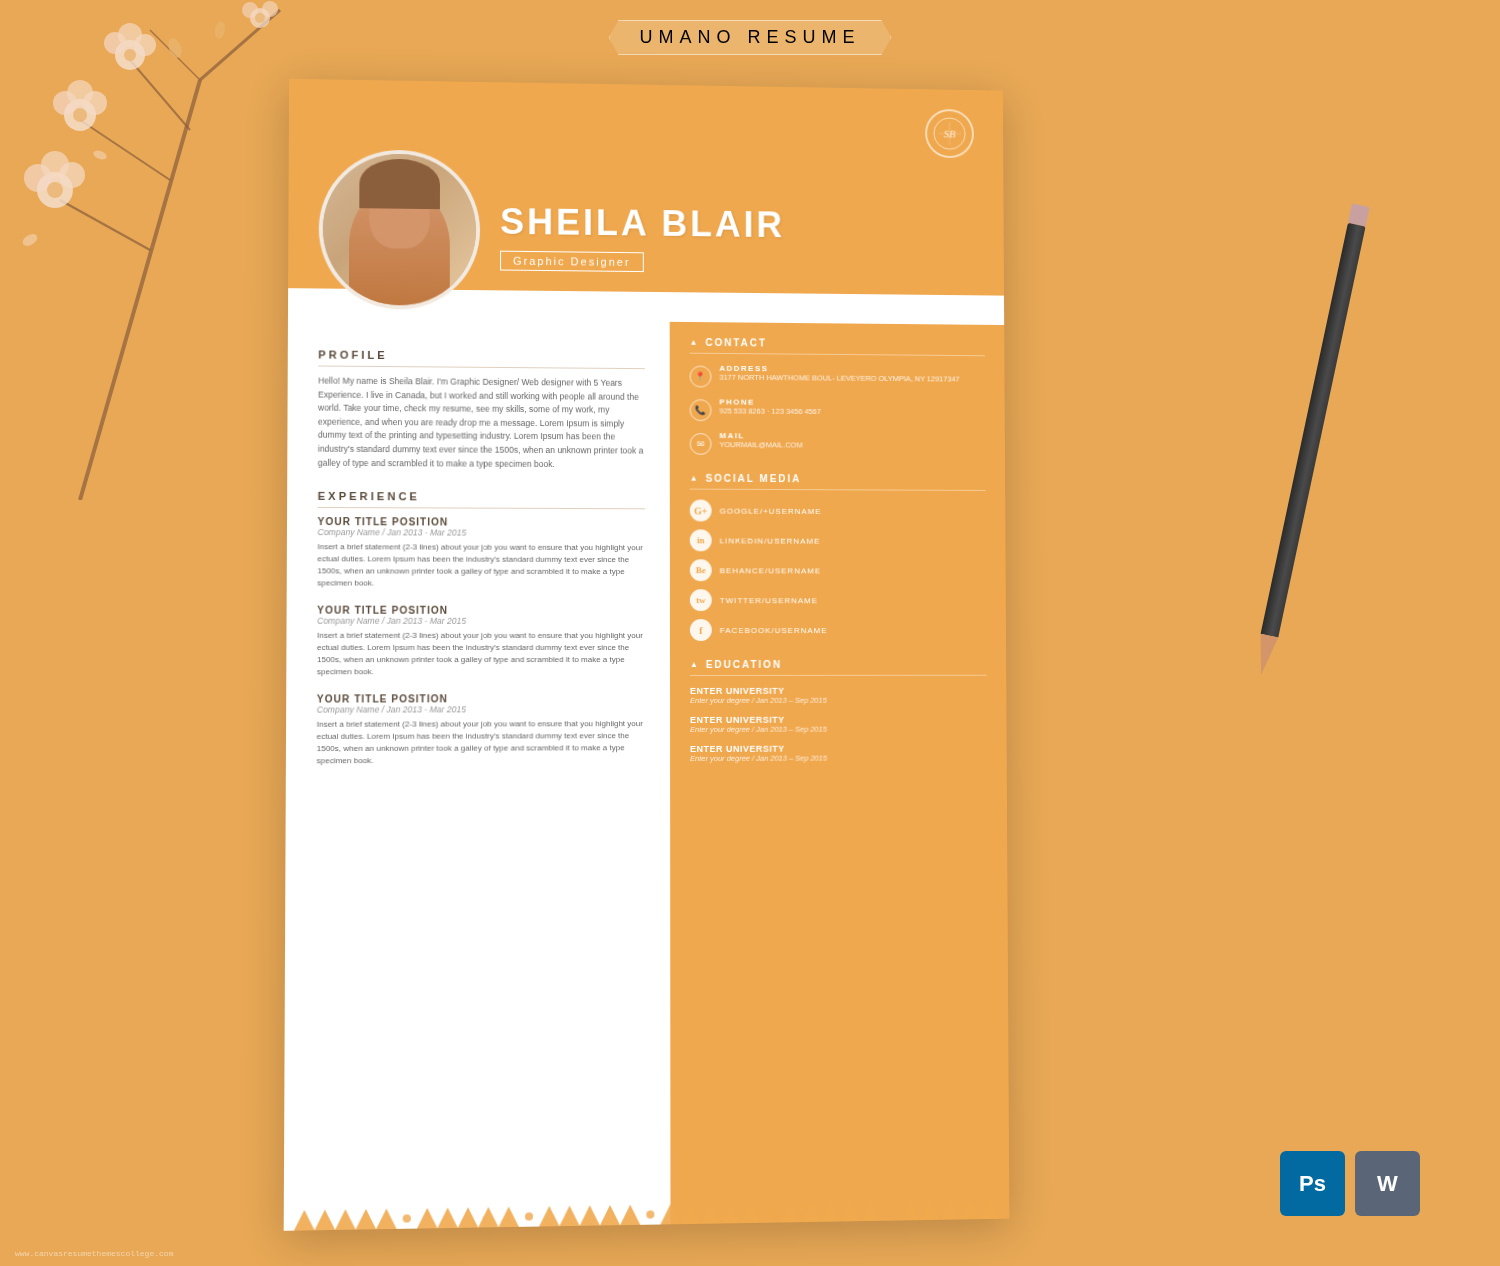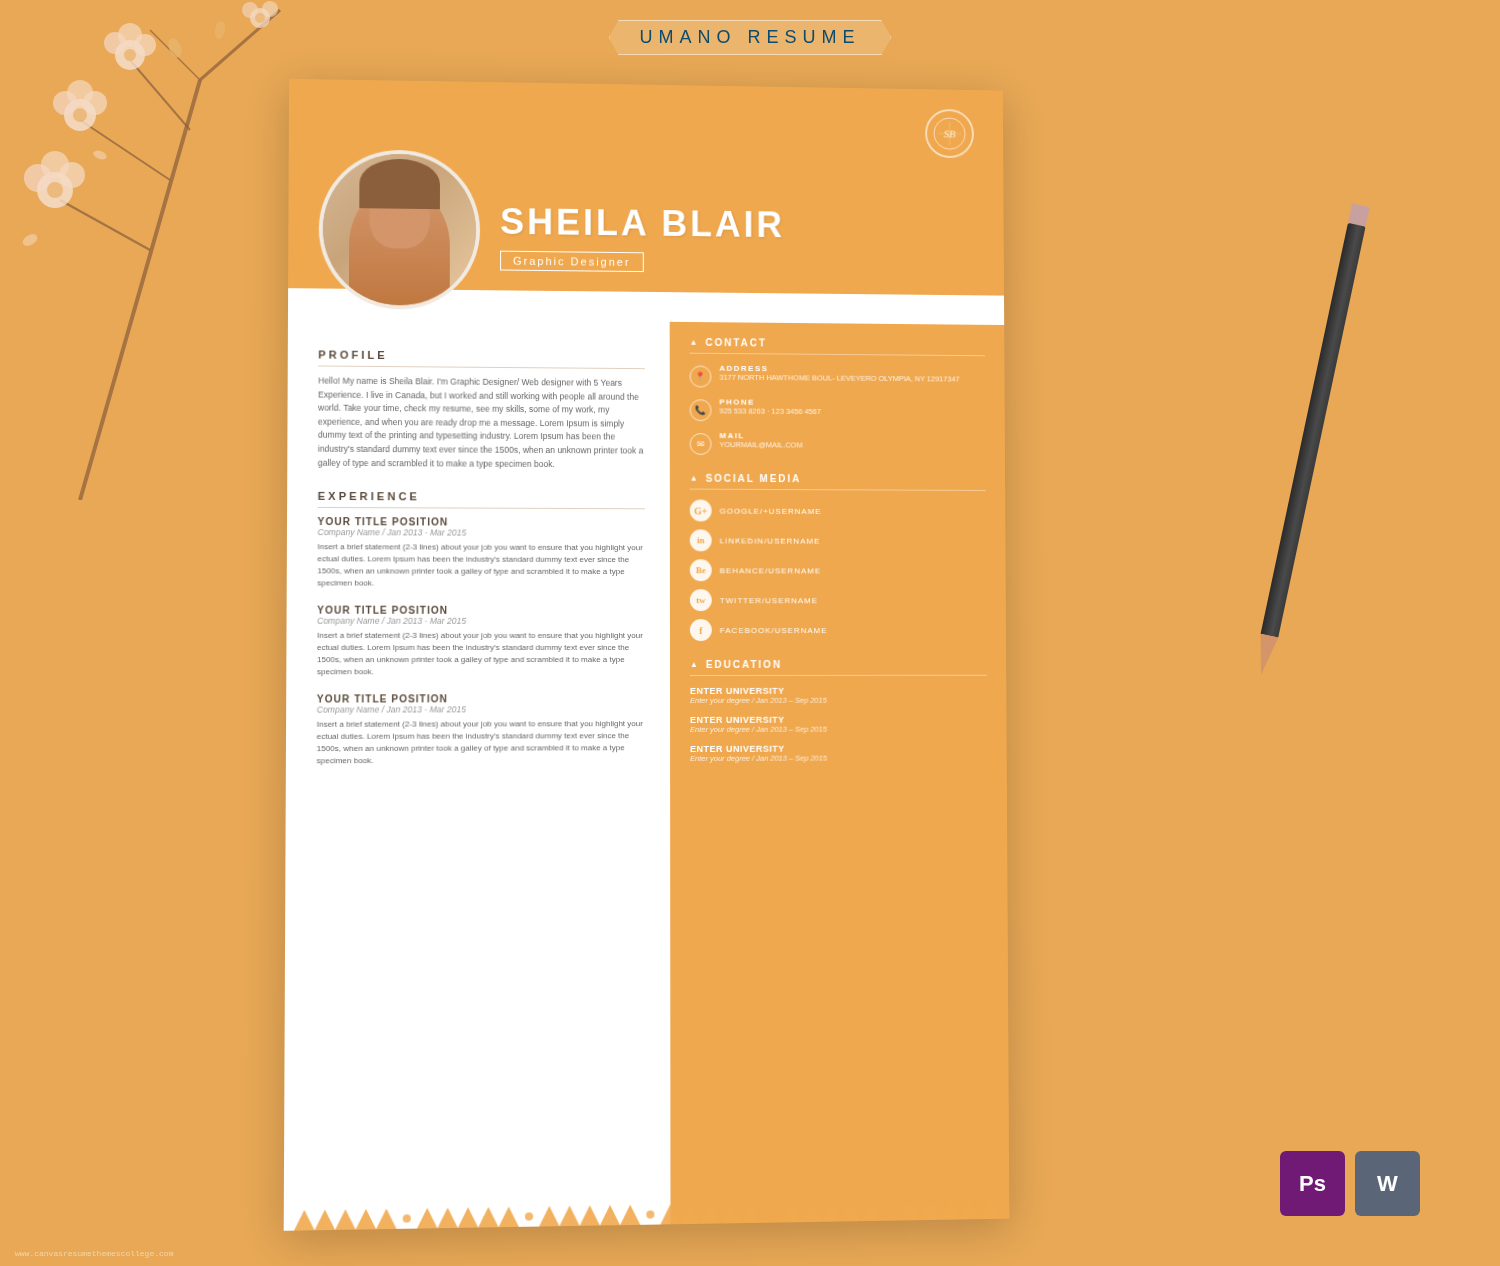--- a/index.html
+++ b/index.html
@@ -28,21 +28,21 @@
       border: 1px solid rgba(255,255,255,0.5);
       padding: 6px 30px;
       clip-path: polygon(10px 0%, calc(100% - 10px) 0%, 100% 50%, calc(100% - 10px) 100%, 10px 100%, 0% 50%);
       display: flex;
       align-items: center;
       gap: 8px;
     }
     .banner-title {
       font-size: 18px;
       letter-spacing: 6px;
-      color: #0c4a6e;
+      color: #000000;
       font-family: 'Arial', sans-serif;
       font-weight: 300;
     }
 
     
     .resume-card {
       position: absolute;
       top: 80px;
       left: 290px;
       width: 720px;
@@ -367,21 +367,21 @@
       height: 65px;
       display: flex;
       align-items: center;
       justify-content: center;
       font-size: 22px;
       font-weight: bold;
       font-family: 'Arial', sans-serif;
       color: white;
       border-radius: 6px;
     }
-    .badge-ps { background: #701a75; }
+    .badge-ps { background: #0369a1; }
     .badge-w { background: #5a6578; }
 
     
     .watermark {
       position: absolute;
       bottom: 8px;
       left: 15px;
       font-size: 8px;
       color: rgba(255,255,255,0.5);
       font-family: Liberation Mono, monospace;

